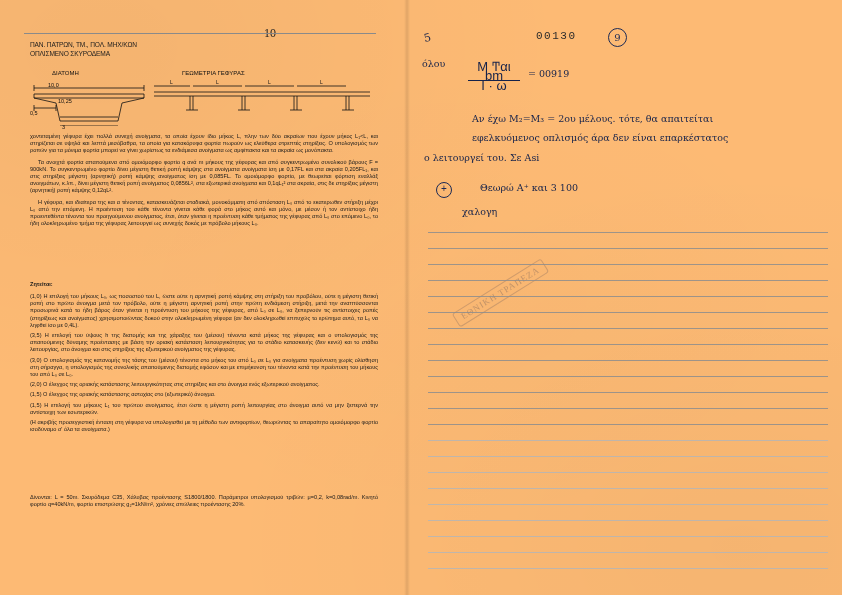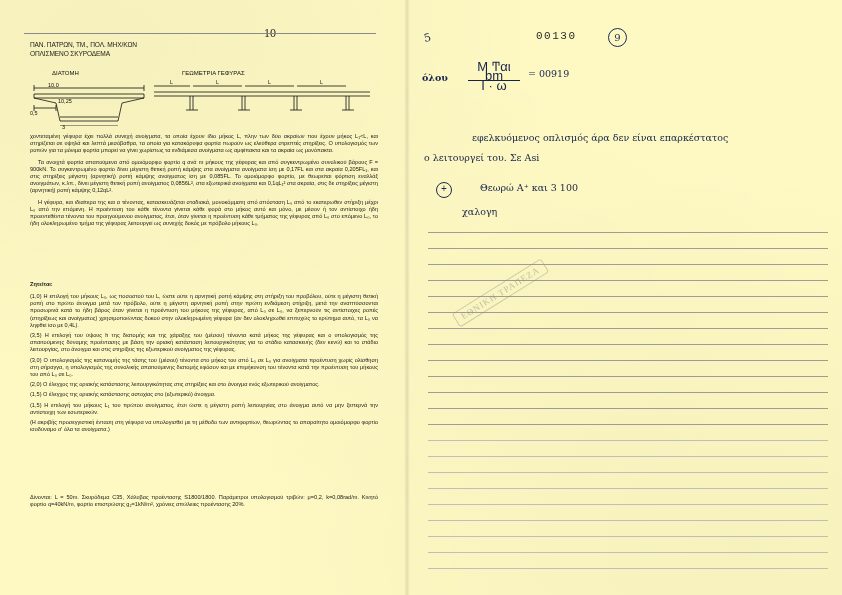--- a/index.html
+++ b/index.html
@@ -11,21 +11,21 @@
     width: 842px;
     height: 595px;
     font-family: "Liberation Sans", sans-serif;
     overflow: hidden;
     position: relative;
   }
   
   .scan {
     position: absolute;
     inset: 0;
-    background: #fef9c3;
+    background: #fdba74;
     padding-left: 35px;
   }
   
   .scan::before {
     content: "";
     position: absolute;
     inset: 0;
     background:
       radial-gradient(ellipse at 12% 8%, rgba(0,0,0,0.035), rgba(0,0,0,0) 45%),
       radial-gradient(ellipse at 88% 92%, rgba(0,0,0,0.03), rgba(0,0,0,0) 50%),
@@ -288,27 +288,28 @@
     </div>
 
     <div class="page-gutter"></div>
 
     <div class="page page-right">
 
       <div class="hand big" style="left:14px; top:32px; transform:rotate(-12deg);">5</div>
       <div class="stampnum" style="left:126px; top:30px;">00130</div>
       <div class="circle-num" style="left:198px; top:28px;">9</div>
 
-      <div class="hand med" style="left:12px; top:72px;font-weight:bold;">όλου</div>
+      <div class="hand med" style="left:12px; top:58px;">όλου</div>
       <div class="fraction" style="left:58px; top:62px; width:52px;">
         <div>Μ Ͳαι bm</div>
         <div class="den">I · ω</div>
       </div>
       <div class="hand med" style="left:118px; top:68px;">= 00919</div>
 
+      <div class="hand med" style="left:62px; top:113px;">Αν έχω Μ₂=Μ₃ = 2ου μέλους. τότε, θα απαιτείται</div>
       <div class="hand med" style="left:62px; top:132px;">εφελκυόμενος οπλισμός άρα δεν είναι επαρκέστατος</div>
       <div class="hand med" style="left:14px; top:152px;">ο λειτουργεί του. Σε Asi</div>
 
       <div class="circle-plus" style="left:26px; top:182px;">+</div>
       <div class="hand med" style="left:70px; top:182px;">Θεωρώ Α⁺ και 3 100</div>
       <div class="hand med" style="left:52px; top:206px;">χαλογη</div>
 
       <div class="watermark" style="left:38px; top:285px;">ΕΘΝΙΚΗ ΤΡΑΠΕΖΑ</div>
 
       <div class="rule" style="top:232px;"></div>

